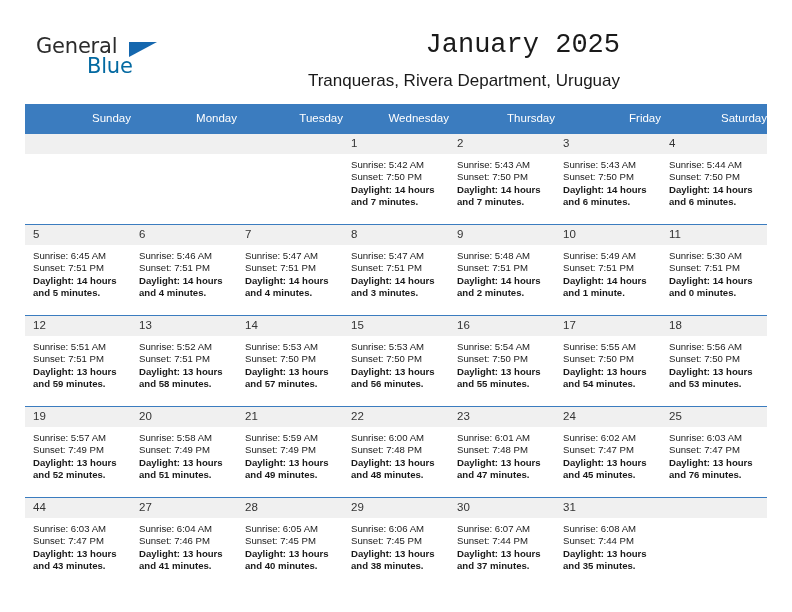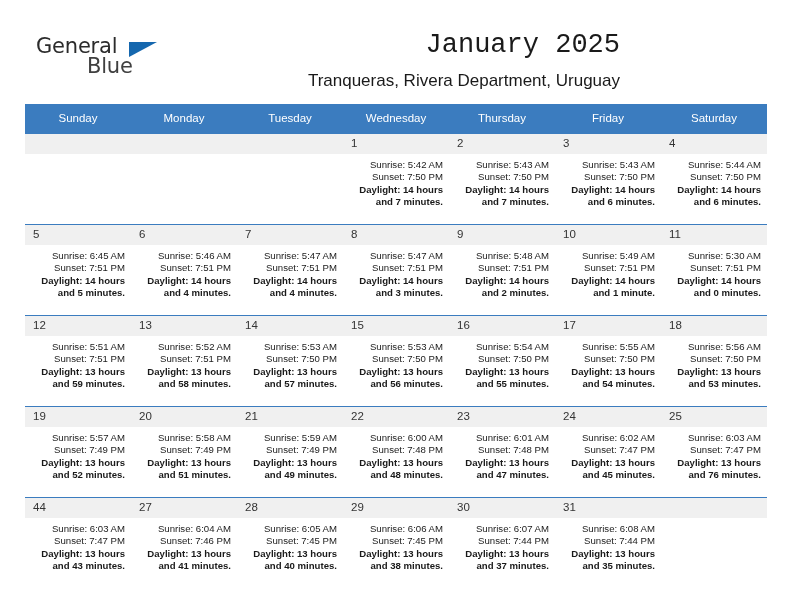--- a/index.html
+++ b/index.html
@@ -45,21 +45,21 @@
     color: #2b2b2b;
     font-family: "DejaVu Sans", sans-serif;
     line-height: 1;
   }
   .logo-blue {
     position: absolute;
     left: 51px;
     top: 20px;
     font-size: 21px;
     letter-spacing: -0.2px;
-    color: #404040;
+    color: #0369a1;
     font-family: "DejaVu Sans", sans-serif;
     line-height: 1;
   }
   .logo-tri {
     position: absolute;
     left: 93px;
     top: 6px;
     width: 0;
     height: 0;
     border-left: 28px solid #1567ae;
@@ -94,21 +94,21 @@
     top: 104px;
     width: 742px;
     border-collapse: collapse;
     table-layout: fixed;
   }
   .calendar th {
     background: #3b7cbf;
     color: #ffffff;
     font-weight: normal;
     font-size: 11.5px;
-    text-align: center;
+    text-align: right;
     padding: 5px 0 6px 0;
     height: 18px;
     border: none;
   }
   .calendar td {
     vertical-align: top;
     padding: 0;
     border: none;
     border-top: 1.5px solid #3b7cbf;
     height: 90px;
@@ -125,21 +125,20 @@
   }
   td.empty .daynum {
     background: #f0f0f0;
     color: transparent;
   }
   .info {
     padding: 5px 6px 0 8px;
     font-size: 9.6px;
     line-height: 12.4px;
     color: #1a1a1a;
-    text-align: right;
   }
   .info div {
     white-space: nowrap;
   }
   .info .wrap {
     white-space: normal;
     font-weight: bold;
   }
 </style>
 </head>

